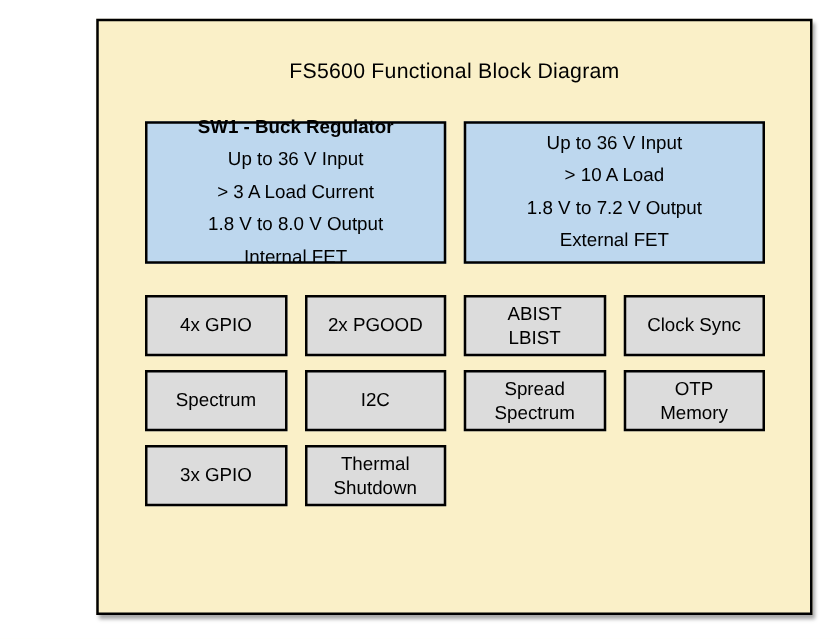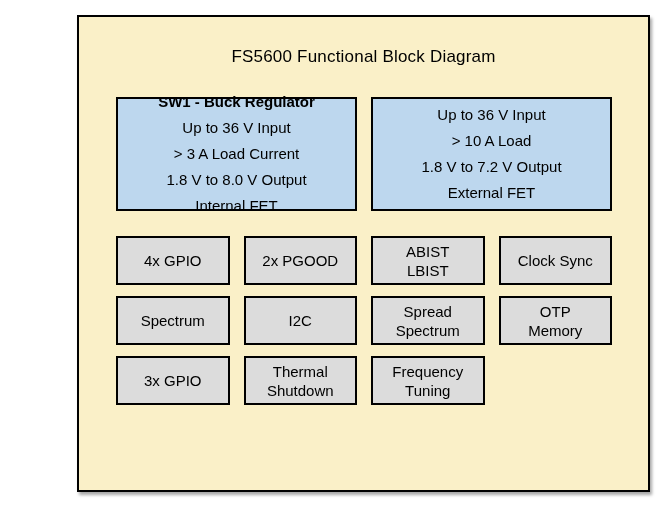--- a/index.html
+++ b/index.html
@@ -105,17 +105,15 @@
     <div class="feat">Spectrum</div>
     <div class="feat">I2C</div>
     <div class="feat">Spread
 Spectrum</div>
 
     <div class="feat">OTP
 Memory</div>
     <div class="feat">3x GPIO</div>
     <div class="feat">Thermal
 Shutdown</div>
-    <div class="feat">Frequency
-Tuning</div>
 
   </div>
 </div>
 
 </body></html>

